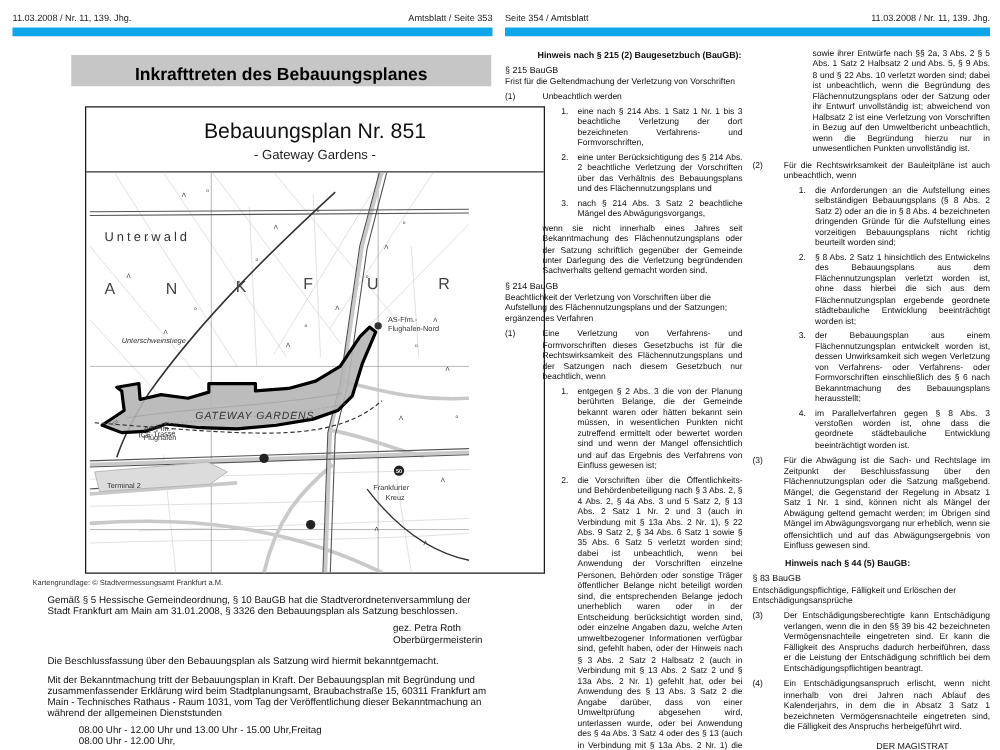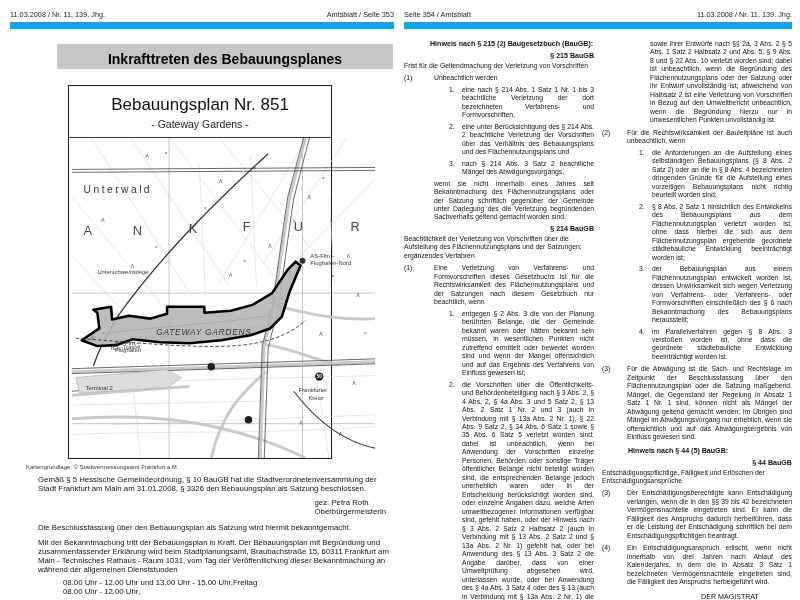--- a/index.html
+++ b/index.html
@@ -5,37 +5,37 @@
   html,body{margin:0;padding:0;background:#ffffff;width:800px;height:600px;overflow:hidden;}
   body{font-family:"Liberation Sans", sans-serif;color:#111;}
   .page{position:absolute;top:10px;}
   #pageL{left:10px;width:384px;}
   #pageR{left:404px;width:388px;}
   .ph-row{display:flex;justify-content:space-between;font-size:7.3px;color:#222;
           border-bottom:7px solid #0ea5e9;padding-bottom:3px;}
   
   .title-bar{margin:15px 0 0 47px;width:336px;background:#c6c6c6;text-align:center;
              font-weight:bold;font-size:14px;padding:7px 0 2px;color:#000;}
-  .map-frame{margin:16px 0 0 58px;width:264px;border:1.5px solid #1a1a1a;background:#fff;box-sizing:border-box;}
+  .map-frame{margin:16px 0 0 58px;width:368px;border:1.5px solid #1a1a1a;background:#fff;box-sizing:border-box;}
   .plan-title-wrap{text-align:center;padding:9px 0 7px;border-bottom:1px solid #333;}
   .plan-title{font-size:17px;color:#111;}
   .plan-sub{font-size:10.5px;margin-top:3px;color:#222;}
   .map-frame svg{display:block;}
   .credit{font-size:6px;color:#333;margin:5px 0 0 16px;}
   .bt{font-size:7.8px;line-height:1.15;margin:6px 4px 0 28px;color:#111;}
   p.bt{margin-top:6px;margin-bottom:0;}
   .sig-wrap{text-align:right;margin:4px 8px 0 0;}
   .sig-inner{display:inline-block;text-align:left;font-size:7.8px;line-height:1.2;}
   .hours{display:grid;grid-template-columns:170px auto;margin:3px 0 0 53px;
          font-size:7.8px;line-height:1.2;}
   
   .cols{display:flex;gap:8px;margin-top:11px;}
   .col{width:190px;font-size:6.8px;line-height:1.25;color:#111;}
   .c-h1{font-weight:bold;font-size:7.1px;padding-left:26px;}
-  .c-h2{font-weight:bold;font-size:7.1px;text-align:right;margin-top:3px;}
+  .c-h2{font-weight:normal;font-size:7.1px;text-align:left;margin-top:3px;}
   .c-sub{margin-top:1px;text-align:left;}
   .pnum{display:flex;margin-top:4px;}
   .pn{flex:none;}
   .col1 .pn{width:30px;} .col2 .pn{width:25px;}
   .pt{flex:1;text-align:justify;}
   .olist1{margin-left:45px;} .olist2{margin-left:37px;}
   .oli{display:flex;margin-top:3px;}
   .oli-n{width:13px;flex:none;}
   .oli-t{flex:1;text-align:justify;}
   .cont{margin-left:30px;text-align:justify;margin-top:3px;}
@@ -288,21 +288,21 @@
             <span class="oli-t">im Parallelverfahren gegen § 8 Abs. 3 verstoßen worden ist, ohne dass die geordnete städtebauliche Entwicklung beeinträchtigt worden ist.</span>
           </div>
         </div>
 
       <div class="pnum">
         <span class="pn">(3)</span>
         <span class="pt">Für die Abwägung ist die Sach- und Rechtslage im Zeitpunkt der Beschlussfassung über den Flächennutzungsplan oder die Satzung maßgebend. Mängel, die Gegenstand der Regelung in Absatz 1 Satz 1 Nr. 1 sind, können nicht als Mängel der Abwägung geltend gemacht werden; im Übrigen sind Mängel im Abwägungsvorgang nur erheblich, wenn sie offensichtlich und auf das Abwägungsergebnis von Einfluss gewesen sind.</span>
       </div>
 
       <div class="c-h1" style="margin-top:5px;">Hinweis nach § 44 (5) BauGB:</div>
-      <div class="c-h2">§ 44 BauGB</div>
+      <div class="c-h2">§ 83 BauGB</div>
       <div class="c-sub">Entschädigungspflichtige, Fälligkeit und Erlöschen der Entschädigungsansprüche</div>
 
       <div class="pnum">
         <span class="pn">(3)</span>
         <span class="pt">Der Entschädigungsberechtigte kann Entschädigung verlangen, wenn die in den §§ 39 bis 42 bezeichneten Vermögensnachteile eingetreten sind. Er kann die Fälligkeit des Anspruchs dadurch herbeiführen, dass er die Leistung der Entschädigung schriftlich bei dem Entschädigungspflichtigen beantragt.</span>
       </div>
       <div class="pnum">
         <span class="pn">(4)</span>
         <span class="pt">Ein Entschädigungsanspruch erlischt, wenn nicht innerhalb von drei Jahren nach Ablauf des Kalenderjahrs, in dem die in Absatz 3 Satz 1 bezeichneten Vermögensnachteile eingetreten sind, die Fälligkeit des Anspruchs herbeigeführt wird.</span>
       </div>

